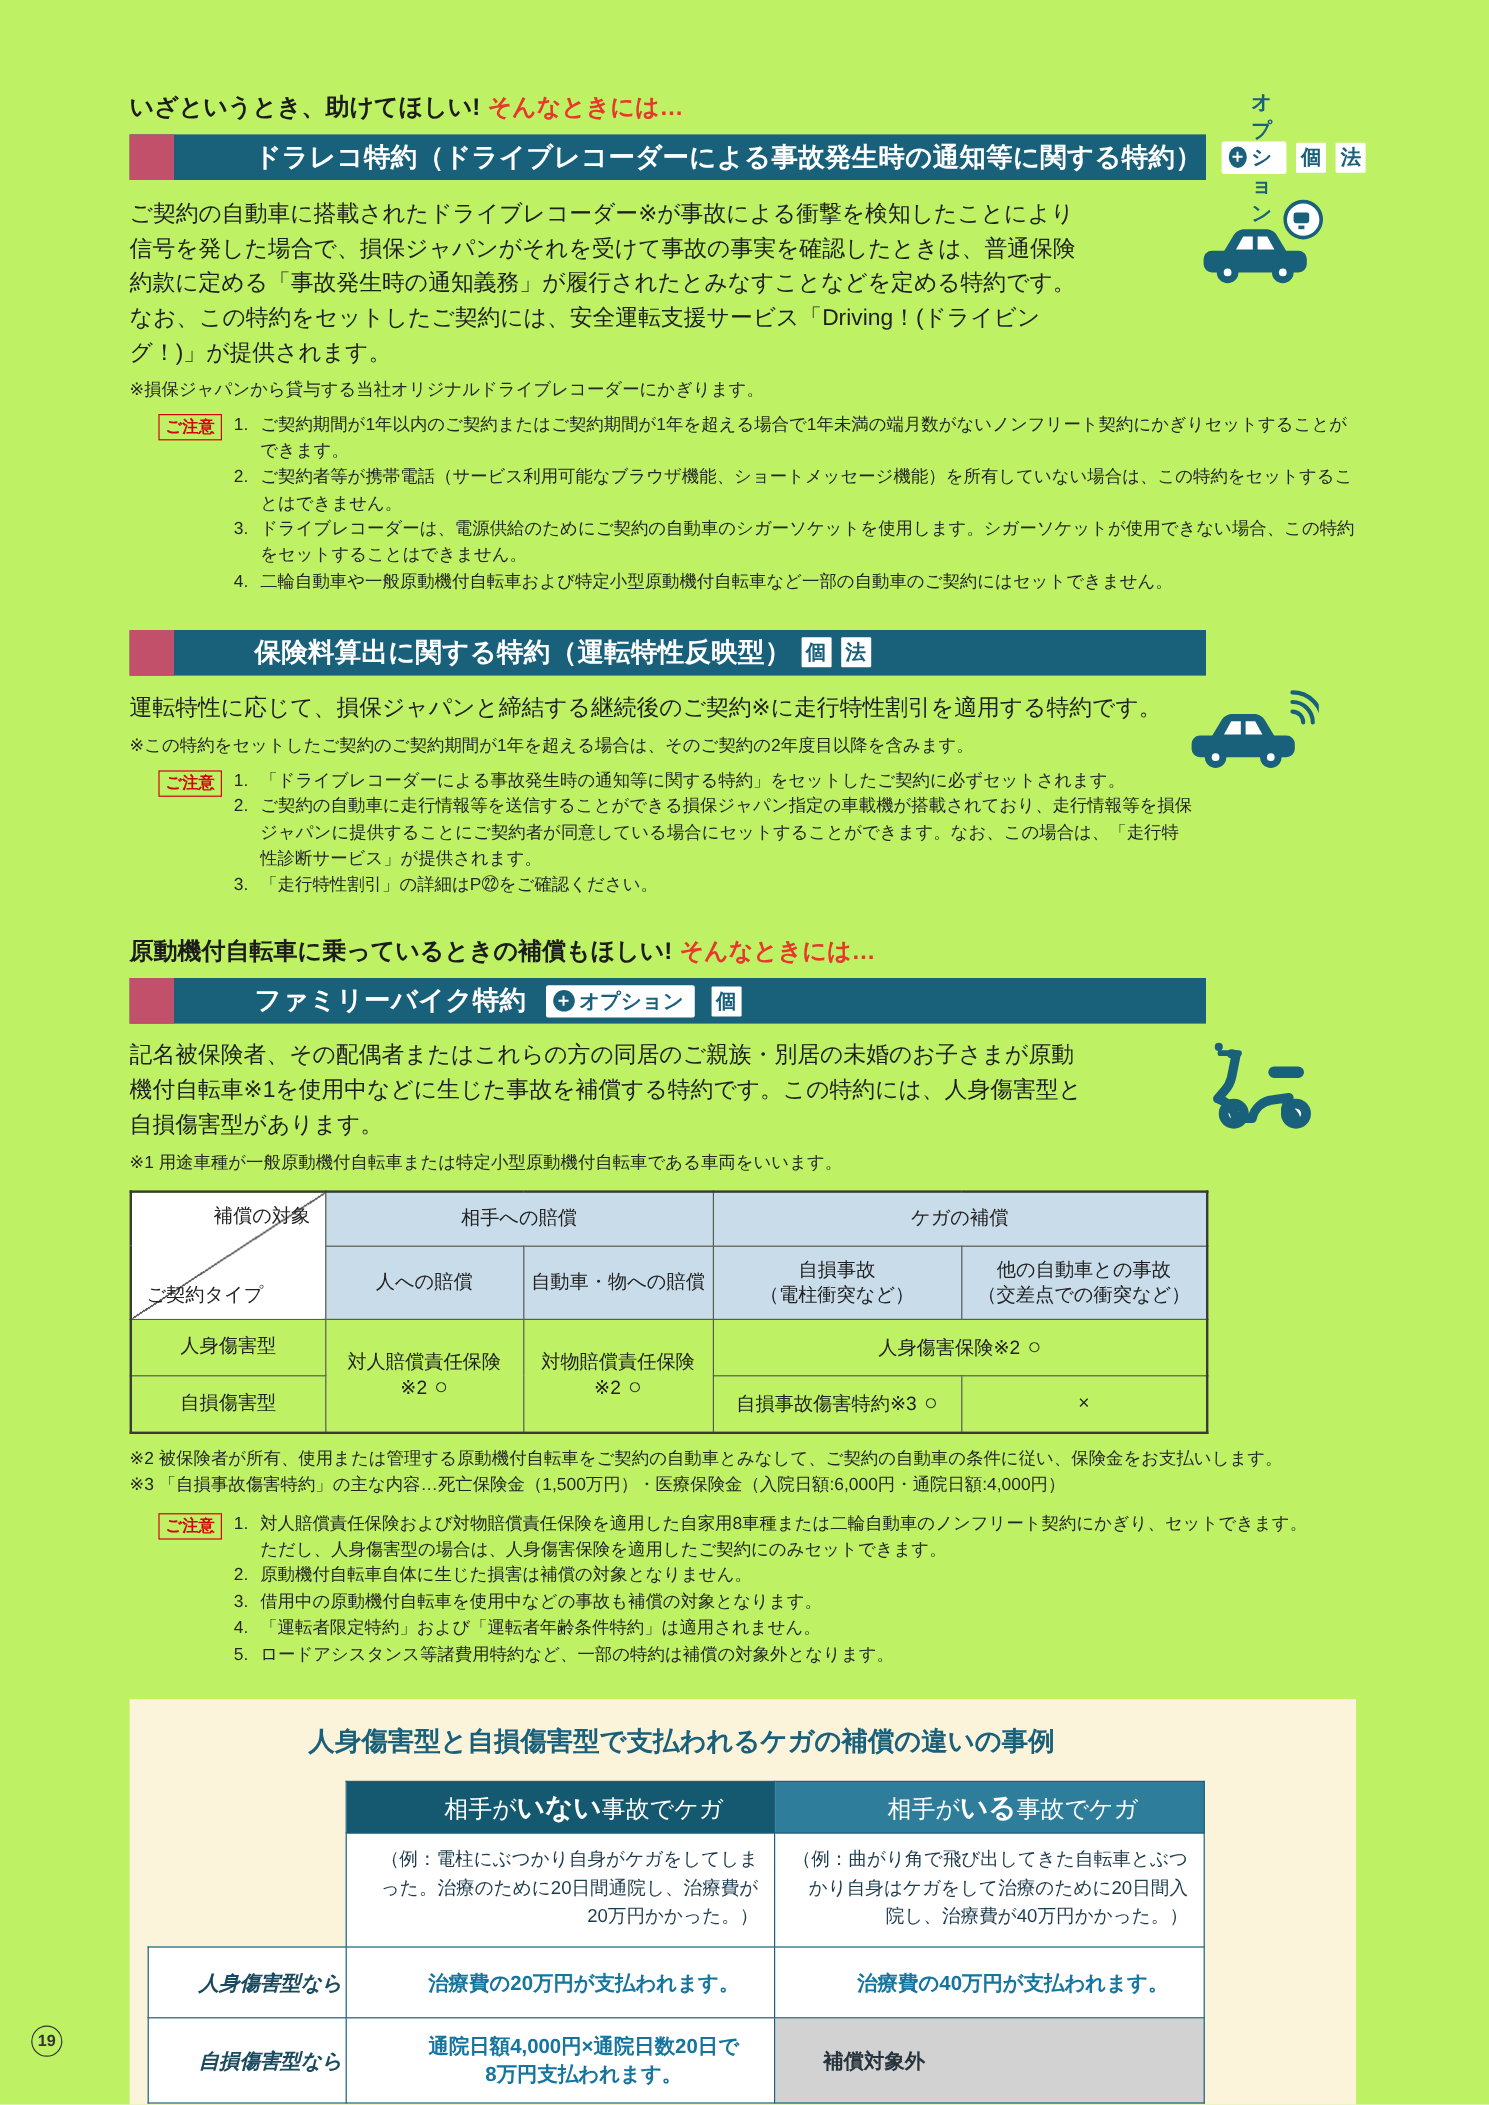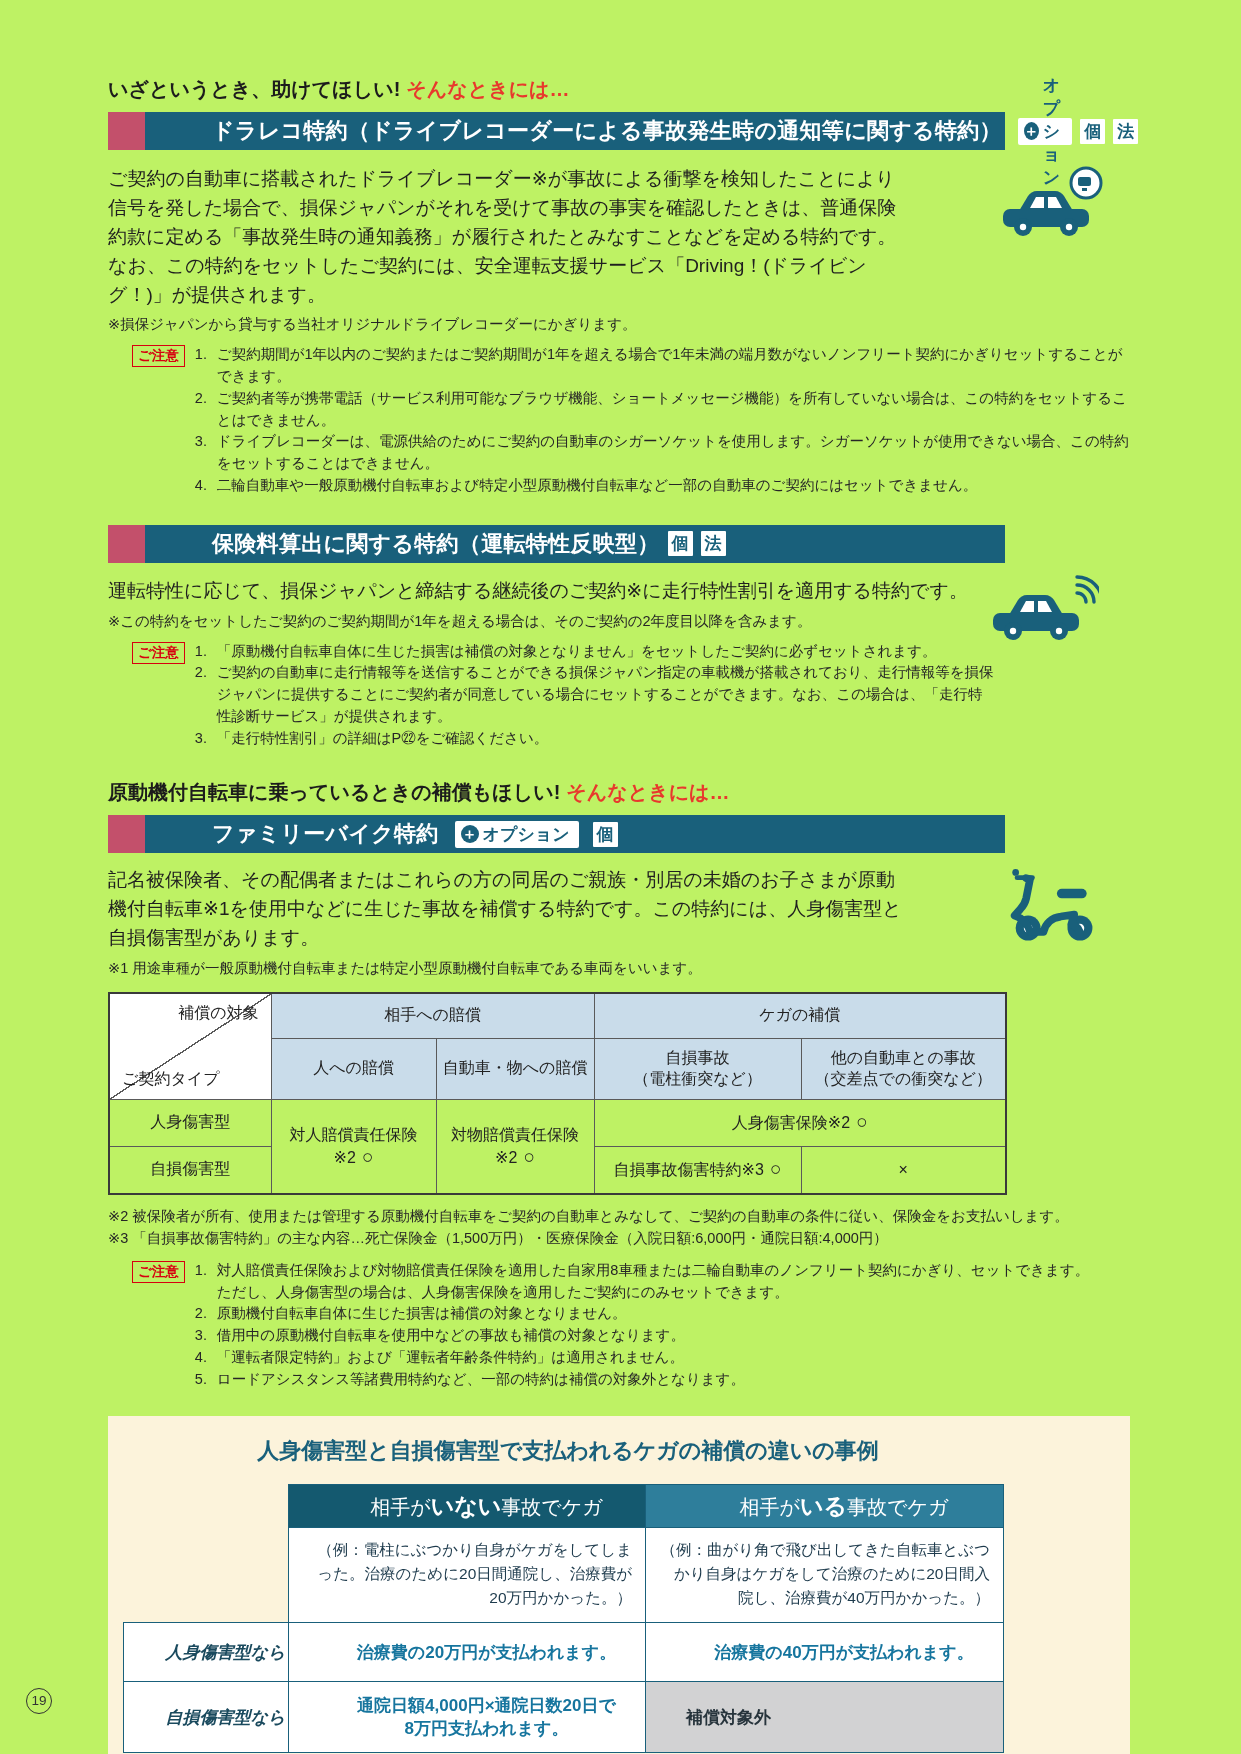--- a/index.html
+++ b/index.html
@@ -71,21 +71,21 @@
   .ex-table .h-right{background:#2E7E9B;}
   .ex-table .ex-text{background:#fff;font-size:15.5px;line-height:1.55;color:#1E3B4D;
           padding:10px 13px;vertical-align:top;text-align:right;height:74px;}
   .ex-table .lbl{background:#fff;text-align:center;font-size:17px;font-weight:bold;color:#1A4A5E;height:56px;font-style:italic;}
   .ex-table .pay{background:#fff;text-align:center;font-size:17px;font-weight:bold;color:#16759E;}
   .ex-table .na{background:#D2D2D3;font-size:17px;font-weight:bold;color:#27343C;}
   .ex-table tr.rowB .lbl,.ex-table tr.rowB .pay,.ex-table tr.rowB .na{height:68px;}
 
   
   .pageno{position:absolute;left:26px;top:1688px;width:24px;height:24px;border:1.6px solid #333;
-          border-radius:50%;text-align:center;line-height:24px;font-size:13.5px;font-weight:normal;color:#333;}
+          border-radius:50%;text-align:center;line-height:24px;font-size:13.5px;font-weight:bold;color:#333;}
 
   .gap30{height:28px;} .gap34{height:30px;}
   .icon-note{position:absolute;right:34px;top:-6px;}
 </style>
 </head>
 <body>
 
 <div class="page">
   <div class="content">
 
@@ -178,21 +178,21 @@
       </div>
       <div class="bodyrow" style="margin-top:14px;">
         <div class="bodytext" style="width:880px;">運転特性に応じて、損保ジャパンと締結する継続後のご契約※に走行特性割引を適用する特約です。</div>
       </div>
       <div class="footnote">※この特約をセットしたご契約のご契約期間が1年を超える場合は、そのご契約の2年度目以降を含みます。</div>
       <div class="caution">
         <span class="c-label">ご注意</span>
         <div class="c-list" style="width:800px;flex:none;">
           <div class="c-item">
               <span class="c-no">1.</span>
-              <span class="c-text">「原動機付自転車自体に生じた損害は補償の対象となりません」をセットしたご契約に必ずセットされます。</span>
+              <span class="c-text">「ドライブレコーダーによる事故発生時の通知等に関する特約」をセットしたご契約に必ずセットされます。</span>
             </div>
           <div class="c-item">
               <span class="c-no">2.</span>
               <span class="c-text">ご契約の自動車に走行情報等を送信することができる損保ジャパン指定の車載機が搭載されており、走行情報等を損保ジャパンに提供することにご契約者が同意している場合にセットすることができます。なお、この場合は、「走行特性診断サービス」が提供されます。</span>
             </div>
           <div class="c-item">
               <span class="c-no">3.</span>
               <span class="c-text">「走行特性割引」の詳細はP㉒をご確認ください。</span>
             </div>
         </div>

